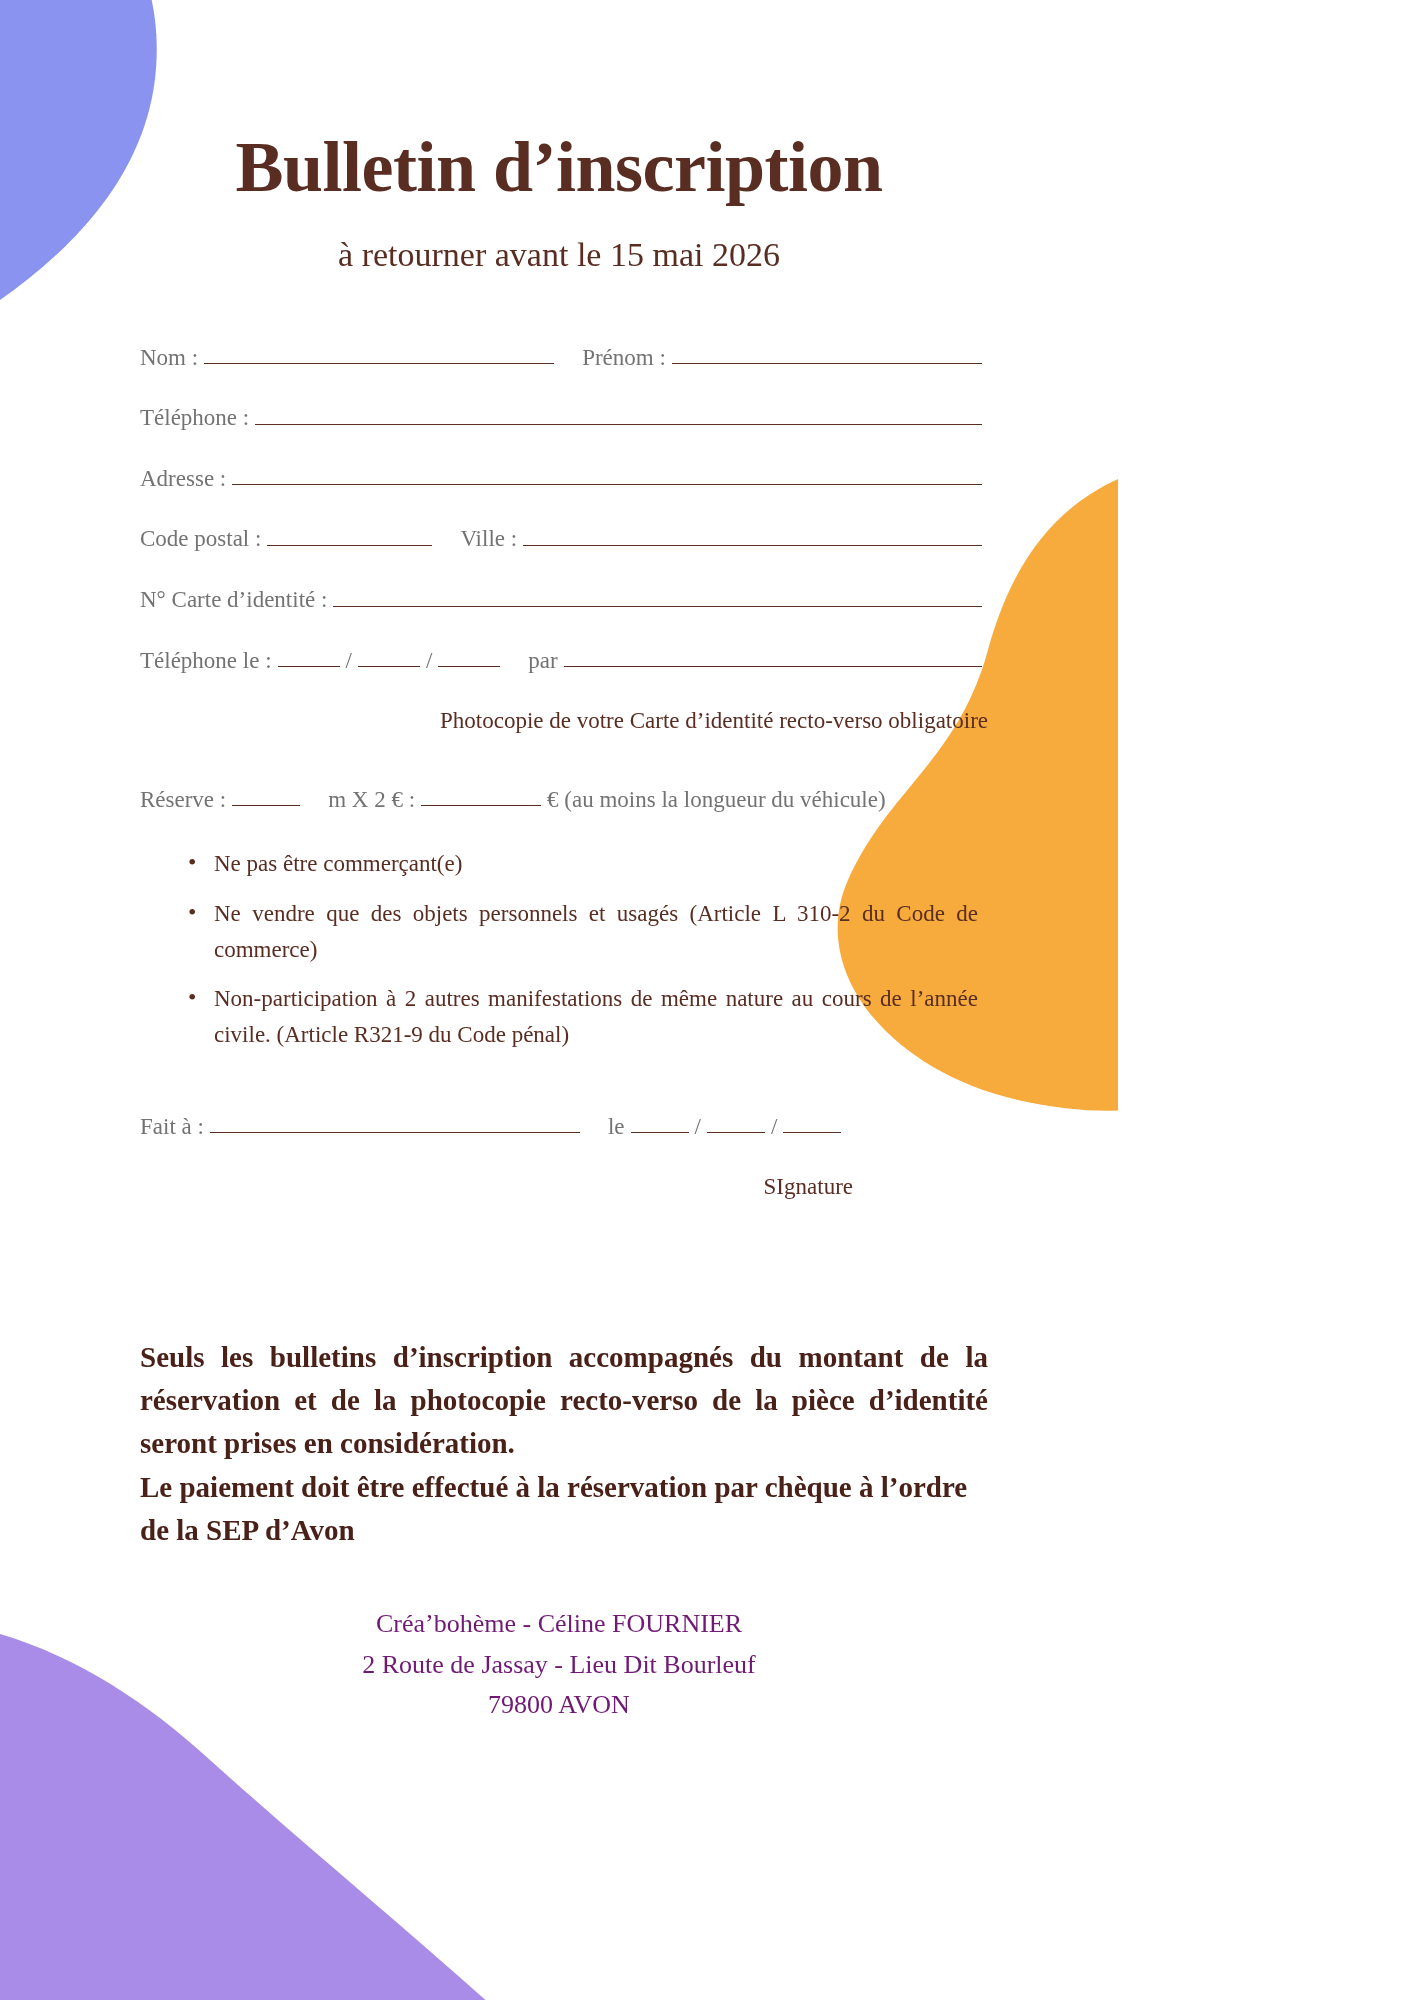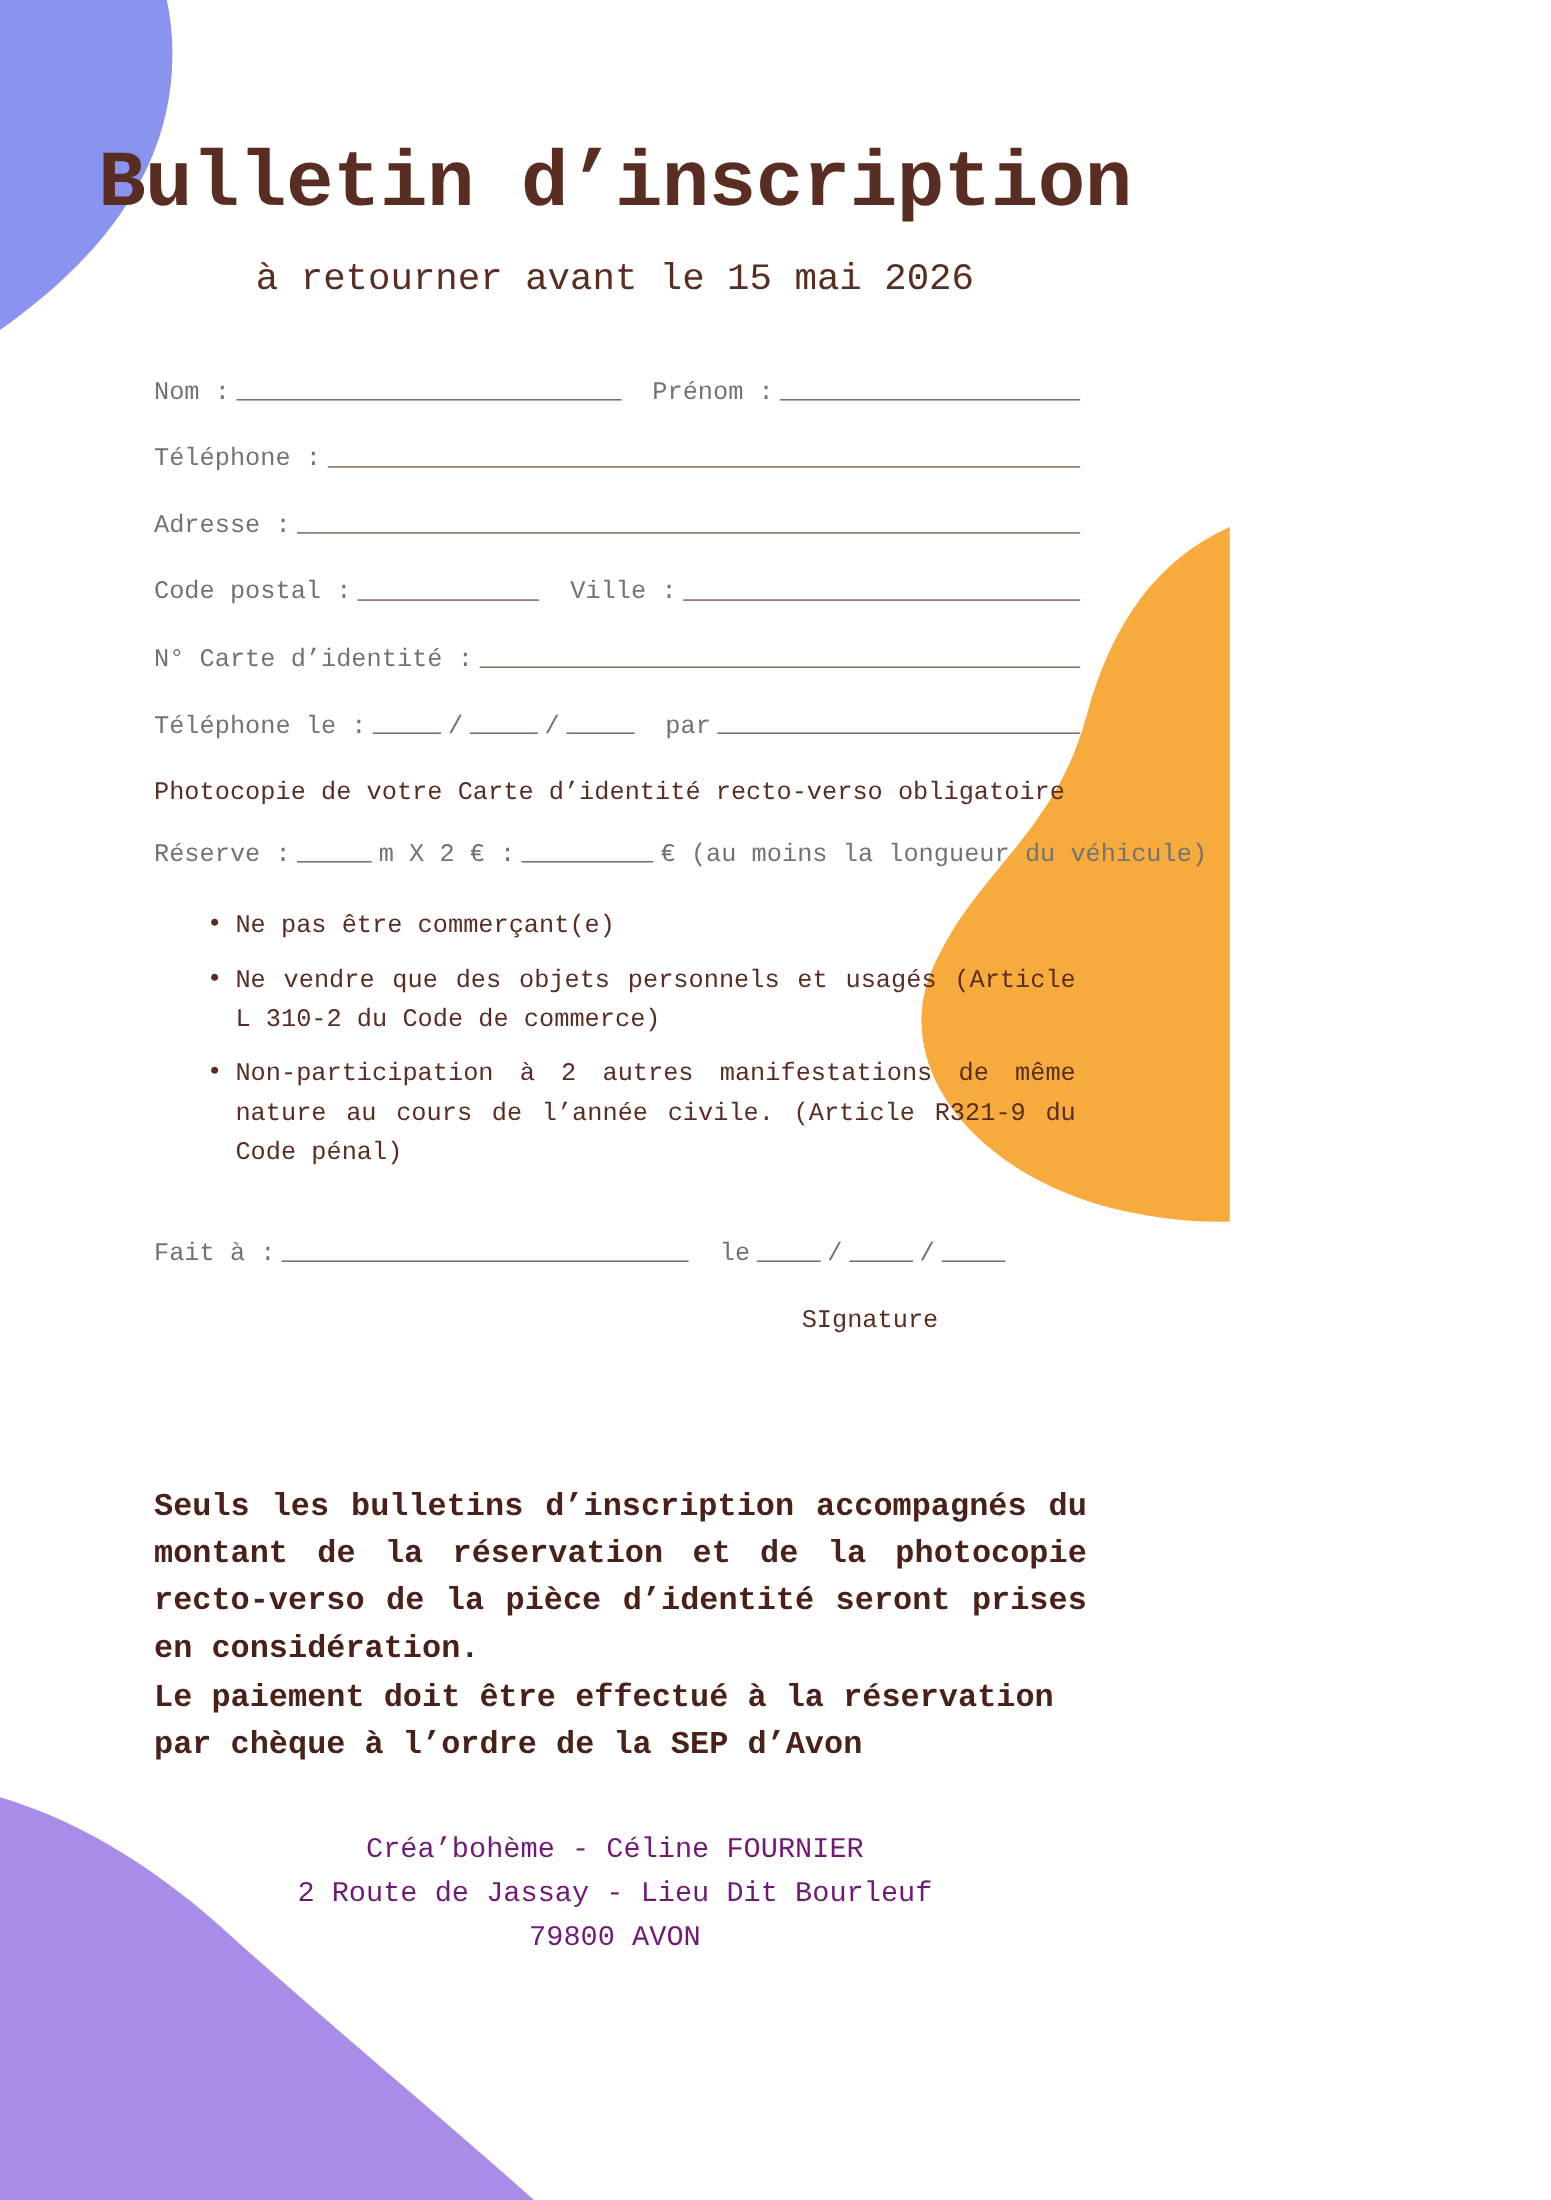--- a/index.html
+++ b/index.html
@@ -6,21 +6,21 @@
     margin: 0;
     padding: 0;
     background: #ffffff;
   }
   .page {
     position: relative;
     width: 1118px;
     height: 2000px;
     overflow: hidden;
     background: #ffffff;
-    font-family: Liberation Mono, monospace;
+    font-family: Liberation Serif, serif;
     color: #5a2d22;
   }
 
   
   .blob {
     position: absolute;
     z-index: 0;
     pointer-events: none;
   }
   .blob svg { display: block; }
@@ -79,22 +79,23 @@
   .rule.short-name { flex: 0 0 350px; }
   .rule.short-cp   { flex: 0 0 165px; }
   .rule.tiny       { flex: 0 0 62px; }
   .rule.tiny2      { flex: 0 0 58px; }
   .rule.reserve    { flex: 0 0 68px; }
   .rule.reserve2   { flex: 0 0 120px; }
   .rule.faita      { flex: 0 0 370px; }
   .gap { display:inline-block; width: 22px; }
 
   .plain-line {
-    margin-bottom: 29px;
-    font-size: 23px;
+    margin-bottom: 51px;
+    font-size: 23px;
+    text-align: right;
   }
 
   .declare {
     margin-top: 50px;
     margin-bottom: 10px;
     font-size: 23px;
   }
   ul.decl {
     margin: 10px 0 0 0;
     padding-left: 42px;

